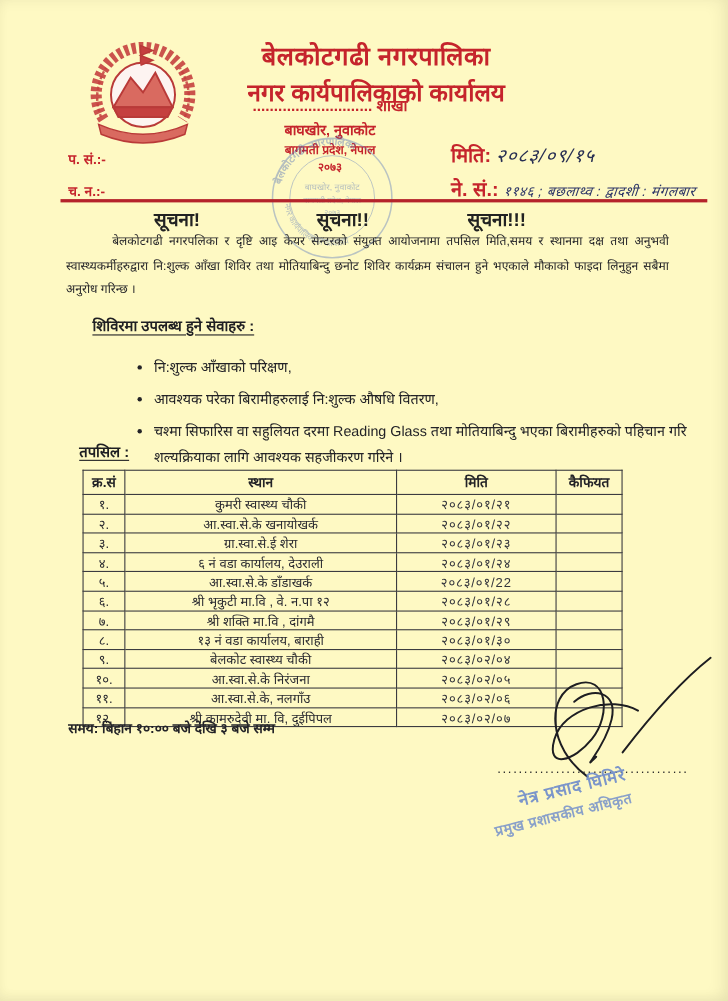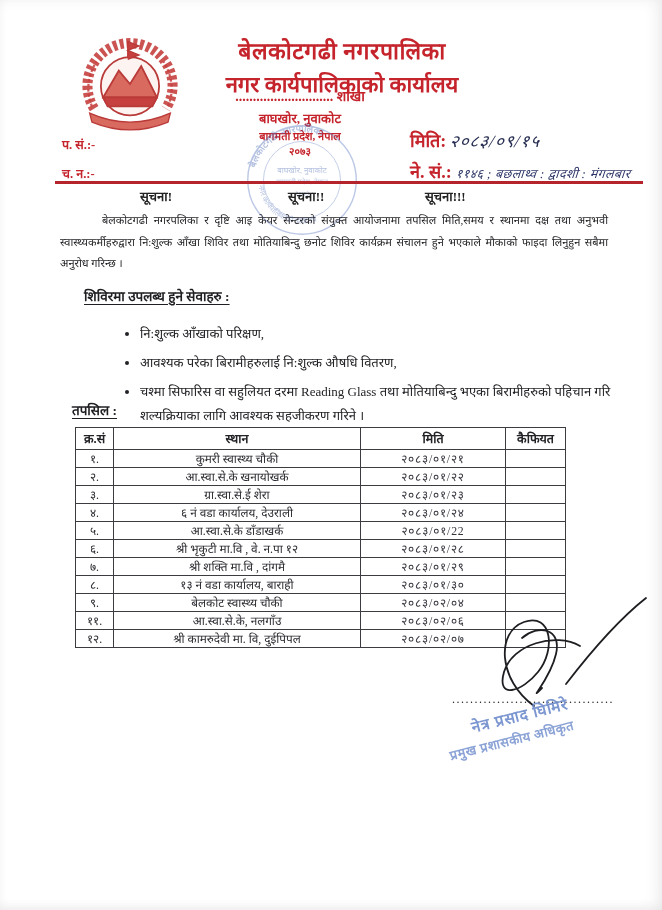--- a/index.html
+++ b/index.html
@@ -1,19 +1,19 @@
 <!DOCTYPE html>
 <html><head>
 <meta charset="utf-8">
 <style>
   html,body{margin:0;padding:0;background:#8a8a88;}
   #page{
     position:relative;width:662px;height:910px;margin:0 auto;
-    background:#ffffff;overflow:hidden;
-    font-family:Liberation Serif, serif;
+    background:#fef9c3;overflow:hidden;
+    font-family:Liberation Sans, sans-serif;
     color:#2b2b2e;
     box-shadow:inset -6px 0 14px rgba(0,0,0,.06), inset 0 -4px 10px rgba(0,0,0,.04);
   }
   [data-interactable]{cursor:default;}
 
   
   .logo{position:absolute;left:74px;top:28px;width:112px;height:112px;}
   .title-block{position:absolute;left:117px;top:34px;width:450px;text-align:center;color:#c5242c;}
   .title-line1{font-size:23px;font-weight:bold;letter-spacing:.5px;}
   .title-line2{font-size:22px;font-weight:bold;margin-top:2px;}
@@ -26,21 +26,21 @@
   .ref-left{position:absolute;left:62px;top:136px;color:#c5242c;font-weight:bold;font-size:12.5px;}
   .ref-left .row{margin-bottom:12px;}
   .ref-right{position:absolute;left:410px;top:128px;white-space:nowrap;}
   .ref-label{color:#c5242c;font-weight:bold;font-size:18px;}
   .hand-date{font-style:italic;font-size:17px;color:#272e52;letter-spacing:1px;transform:skewX(-6deg);display:inline-block;}
   .hand-ns{font-style:italic;font-size:12.5px;color:#2c3567;letter-spacing:.4px;transform:skewX(-5deg);display:inline-block;}
   .ns-row{margin-top:7px;}
 
   .rule{position:absolute;left:55px;top:181px;width:588px;height:2.5px;background:#b5232b;}
 
-  .notice-row{position:absolute;top:187px;left:0;width:614px;height:20px;font-size:13px;font-weight:600;color:#222;}
+  .notice-row{position:absolute;top:187px;left:0;width:614px;height:20px;font-size:17px;font-weight:600;color:#222;}
   .notice-1{position:absolute;left:140px;}
   .notice-2{position:absolute;left:288px;}
   .notice-3{position:absolute;left:425px;}
 
   .stamp-top{position:absolute;left:226px;top:110px;width:152px;height:140px;opacity:.42;pointer-events:none;}
 
   
   .paragraph{position:absolute;left:60px;top:210px;width:548px;font-size:11px;line-height:21.5px;text-align:justify;text-indent:42px;color:#232327;}
 
   .services-heading{position:absolute;left:62px;top:287px;font-size:13.5px;font-weight:bold;text-decoration:underline;text-underline-offset:3px;color:#1f1f23;padding-left:22px;}
@@ -216,34 +216,41 @@
           <td class="col-date" data-interactable="false">२०८३/०१/३०</td>
           <td class="col-remark" data-interactable="false"></td>
         </tr>
         <tr data-interactable="false">
           <td class="col-sn" data-interactable="false">९.</td>
           <td class="col-place" data-interactable="false">बेलकोट स्वास्थ्य चौकी</td>
           <td class="col-date" data-interactable="false">२०८३/०२/०४</td>
           <td class="col-remark" data-interactable="false"></td>
         </tr>
         <tr data-interactable="false">
+          <td class="col-sn" data-interactable="false">१०.</td>
+          <td class="col-place" data-interactable="false">आ.स्वा.से.के निरंजना</td>
+          <td class="col-date" data-interactable="false">२०८३/०२/०५</td>
+          <td class="col-remark" data-interactable="false"></td>
+        </tr>
+        <tr data-interactable="false">
           <td class="col-sn" data-interactable="false">११.</td>
           <td class="col-place" data-interactable="false">आ.स्वा.से.के, नलगाँउ</td>
           <td class="col-date" data-interactable="false">२०८३/०२/०६</td>
           <td class="col-remark" data-interactable="false"></td>
         </tr>
         <tr data-interactable="false">
           <td class="col-sn" data-interactable="false">१२.</td>
           <td class="col-place" data-interactable="false">श्री कामरुदेवी मा. वि, दुईपिपल</td>
           <td class="col-date" data-interactable="false">२०८३/०२/०७</td>
           <td class="col-remark" data-interactable="false"></td>
         </tr>
       </tbody>
   </table>
 
+  <div class="time-note" data-interactable="false">समय: बिहान १०:०० बजे देखि ३ बजे सम्म</div>
 
   <svg class="sig-squiggle" data-interactable="false" viewBox="0 0 218 128">
     <g fill="none" stroke="#1e1e22" stroke-width="1.8" stroke-linecap="round">
       <path d="M208,10 C180,32 148,70 128,96"></path>
       <path d="M96,118 C60,92 58,44 86,34 C114,24 118,62 100,84 C84,104 58,112 66,84 C74,56 118,44 142,58"></path>
       <path d="M84,50 C100,36 124,40 118,66 C112,92 88,116 104,100"></path>
     </g>
   </svg>
   <div class="sig-dots" data-interactable="false">....................................</div>
   <div class="stamp-name" data-interactable="false">नेत्र प्रसाद घिमिरे</div>

